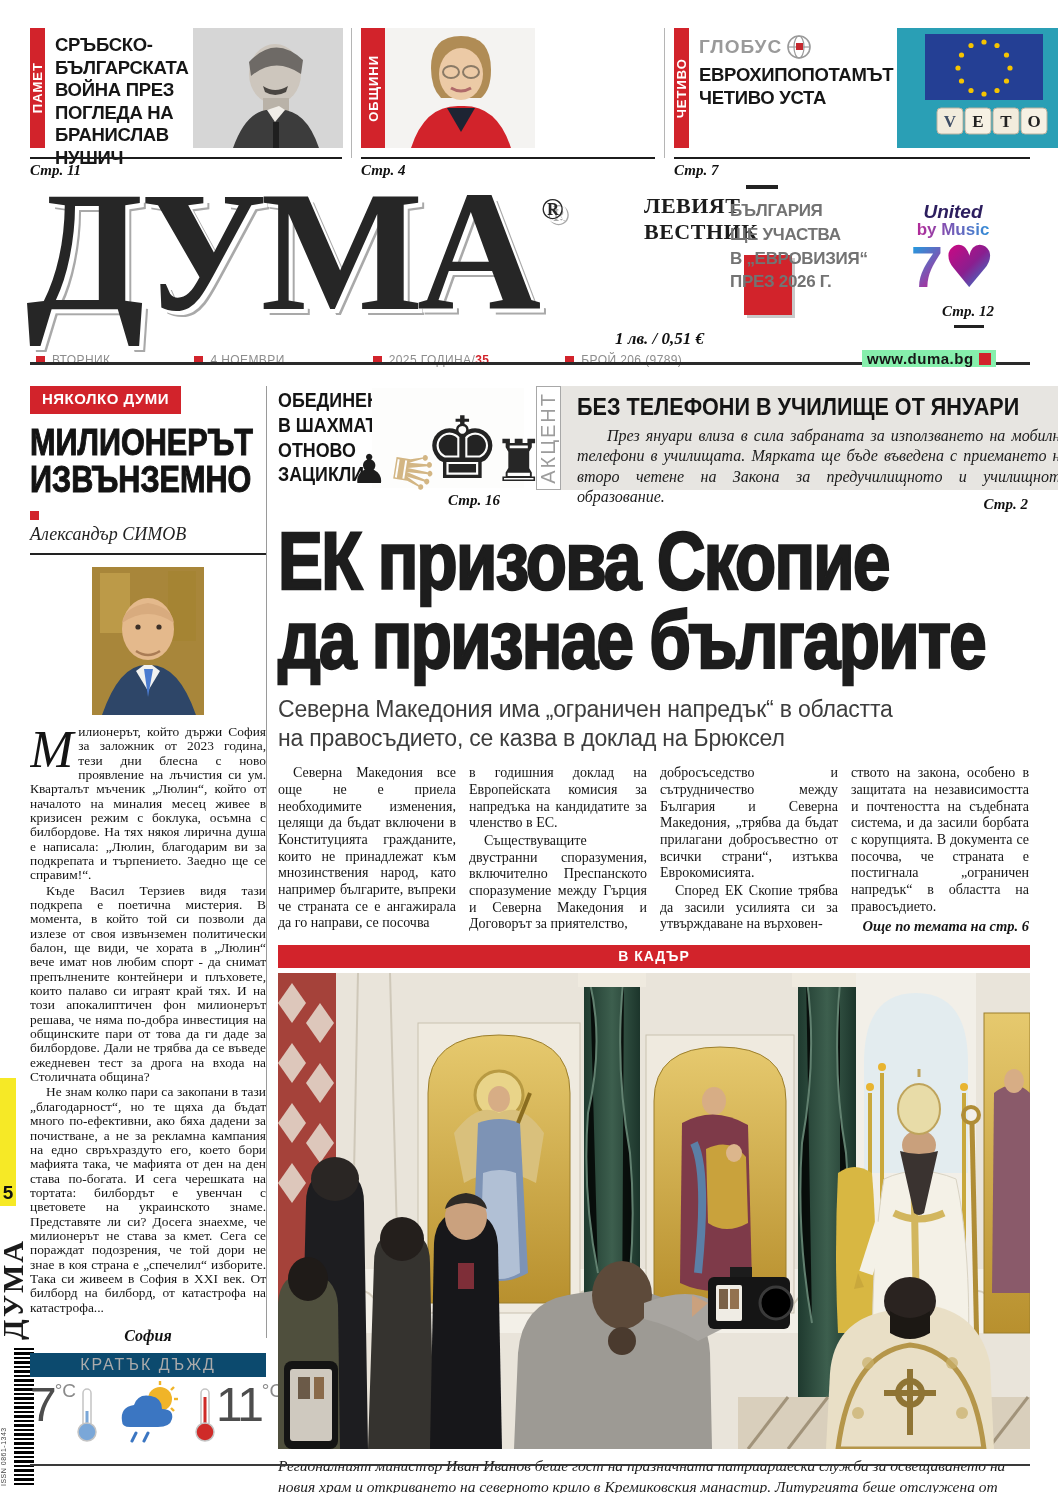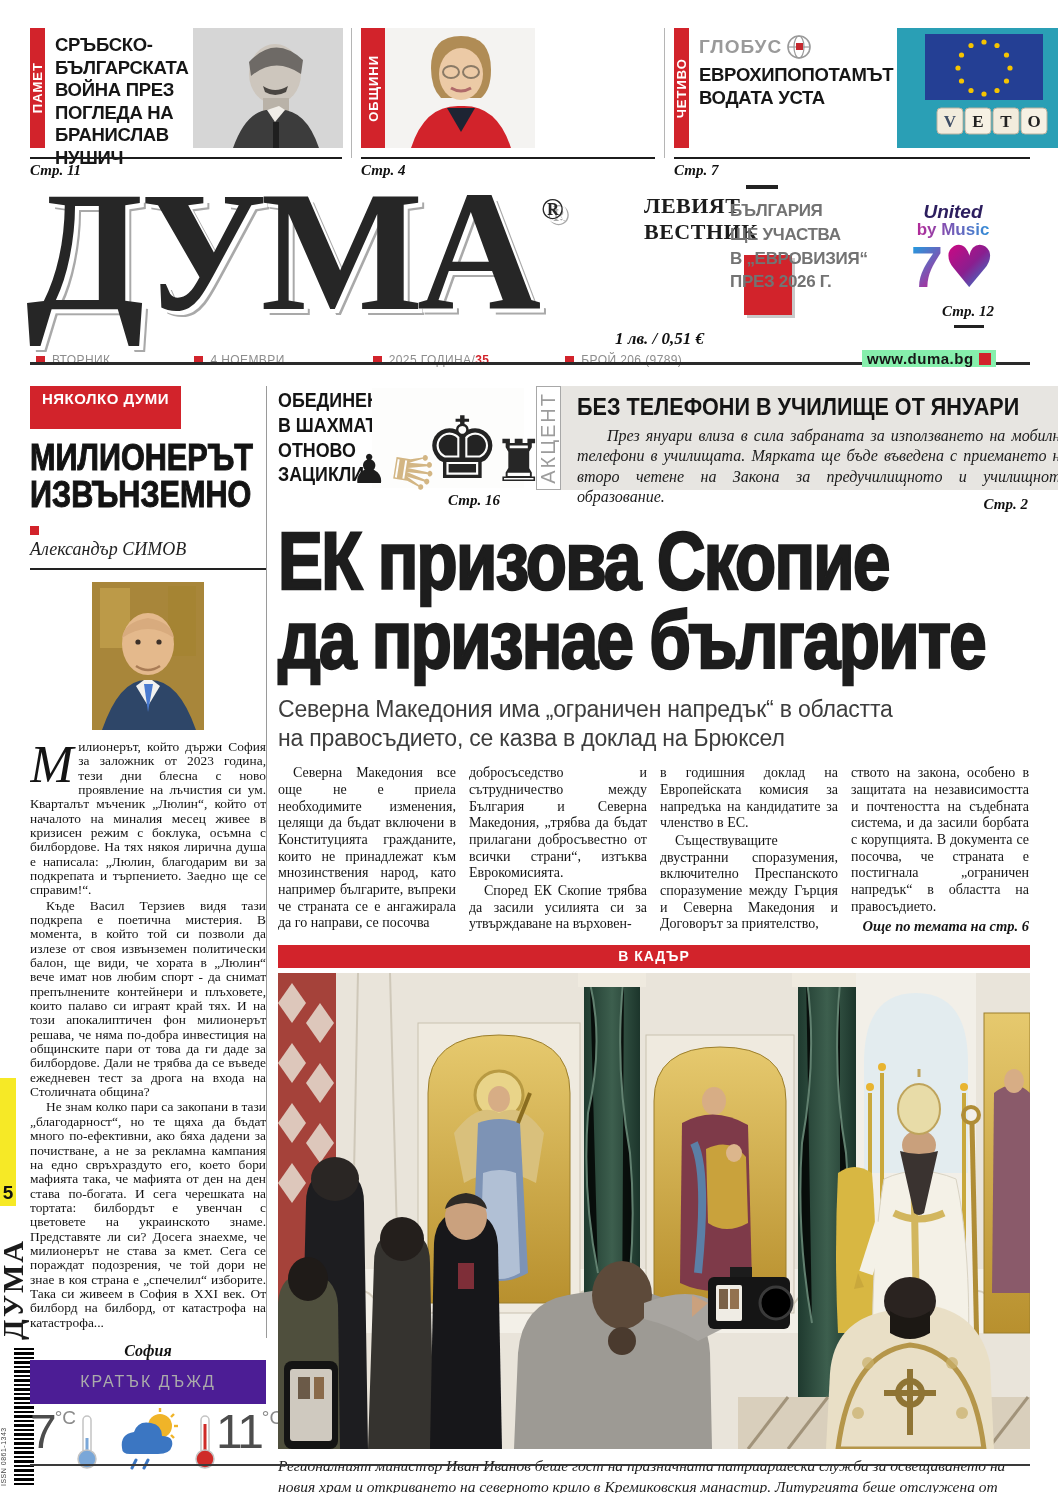--- a/index.html
+++ b/index.html
@@ -57,36 +57,36 @@
   .dl-d1 { margin-right:64px; } .dl-d2 { margin-right:68px; } .dl-d3 { margin-right:56px; }
   .price { position:absolute; left:585px; top:146px; font:bold italic 17px "Liberation Serif", serif; color:#111; }
   .main-rule { position:absolute; left:30px; top:362px; width:1000px; height:3px; background:#2a2a2a; }
   .website { position:absolute; left:862px; top:350px; background:#86efac; padding:0 5px;
     font:bold 15px "Liberation Sans", sans-serif; letter-spacing:0.5px; color:#161616; display:flex; align-items:center; gap:5px; }
   .website i { display:inline-block; width:12px; height:12px; background:#d2232b; }
 
   
   .col-divider { position:absolute; left:266px; top:386px; width:1px; height:952px; background:#9a9a9a; }
   .opinion { position:absolute; left:30px; top:386px; width:236px; }
-  .badge { display:inline-block; background:#d2232b; color:#fff; padding:4px 12px 22px;
+  .badge { display:inline-block; background:#d2232b; color:#fff; padding:4px 12px 7px;
     font:bold 15px "Liberation Sans", sans-serif; letter-spacing:0.5px; }
   .op-title { margin-top:10px; }
   .op-title div { font:800 36px/1.04 "Liberation Sans", sans-serif; white-space:nowrap;
     transform:scaleX(0.85); transform-origin:left; color:#131313; -webkit-text-stroke:1px #131313; }
   .op-bullet { width:9px; height:9px; background:#d2232b; margin:12px 0 4px; }
   .op-author { font:italic 18px "Liberation Serif", serif; color:#222; }
   .op-hr { height:2px; background:#222; margin-top:8px; }
   .op-photo { width:112px; height:148px; margin:12px auto 10px; display:block; }
   .op-body { font:13.4px/1.07 "Liberation Serif", serif; text-align:justify; color:#141414;
     max-height:650px; overflow:hidden; }
   .op-body p + p { text-indent:16px; margin-top:1px; }
   .dropcap { float:left; font:52px/0.82 "Liberation Serif", serif; padding:4px 5px 0 0; font-style:italic; }
   .w-city { text-align:center; font:bold italic 16px "Liberation Serif", serif; margin-top:12px; }
-  .w-bar { background:#4c1d95; color:#ababab; text-align:center; letter-spacing:2px;
-    font:16px "Liberation Sans", sans-serif; padding:13px 0; margin-top:0; }
+  .w-bar { background:#0c4a6e; color:#ababab; text-align:center; letter-spacing:2px;
+    font:16px "Liberation Sans", sans-serif; padding:3px 0; margin-top:8px; }
   .w-row { display:flex; align-items:flex-start; justify-content:space-between; margin-top:4px; height:84px; }
   .temp { font:48px/1 "Liberation Sans", sans-serif; color:#4d4d4d; letter-spacing:-2px; }
   .temp sup { font-size:19px; color:#8a8a8a; letter-spacing:0; vertical-align:24px; }
   .w-icons { display:flex; align-items:flex-end; gap:10px; }
 
   
   .edge-yellow { position:absolute; left:0; top:1078px; width:16px; height:128px; background:#f6e926; }
   .edge-num { position:absolute; left:0; top:1182px; width:16px; text-align:center;
     font:bold 19px "Liberation Sans", sans-serif; color:#111; }
   .edge-logo { position:absolute; left:-4px; top:1222px; height:118px; writing-mode:vertical-rl;
@@ -206,21 +206,21 @@
         <div class="ttext">
           <div class="globus">
             <span class="globus-text">ГЛОБУС</span>
             <svg width="26" height="26" viewBox="0 0 26 26">
               <circle cx="13" cy="13" r="11" fill="none" stroke="#9a9a9a" stroke-width="1.6"></circle>
               <ellipse cx="13" cy="13" rx="5" ry="11" fill="none" stroke="#9a9a9a" stroke-width="1.2"></ellipse>
               <line x1="2" y1="13" x2="24" y2="13" stroke="#9a9a9a" stroke-width="1.2"></line>
               <rect x="10" y="9" width="7" height="7" fill="#c5292f"></rect>
             </svg>
           </div>
-          <div class="ttitle">ЕВРОХИПОПОТАМЪТ ВОДАТА УСТА</div>
+          <div class="ttitle">ЕВРОХИПОПОТАМЪТ ЧЕТИВО УСТА</div>
         </div>
         <div class="tphoto">
           <svg width="168" height="120" viewBox="0 0 168 120">
             <rect width="168" height="120" fill="#2a9fb5"></rect>
             <rect x="28" y="6" width="118" height="66" fill="#243f94"></rect>
             <g fill="#f5c400">
               <circle cx="87" cy="14" r="2.6"></circle>
                 <circle cx="100" cy="17.5" r="2.6"></circle>
                 <circle cx="109.5" cy="27" r="2.6"></circle>
               <circle cx="113" cy="40" r="2.6"></circle>
@@ -412,26 +412,26 @@
     <div class="lead-sub">
       <div>Северна Македония има „ограничен напредък“ в областта</div>
       <div>на правосъдието, се казва в доклад на Брюксел</div>
     </div>
 
     <div class="lead-cols">
       <div class="lcol">
         <p class="ind">Северна Македония все още не е приела необходимите изменения, целящи да бъдат включени в Конституцията гражданите, които не принадлежат към мнозинствения народ, като например българите, въпреки че страната се е ангажирала да го направи, се посочва</p>
       </div>
       <div class="lcol">
+        <p>в годишния доклад на Европейската комисия за напредъка на кандидатите за членство в ЕС.</p>
+        <p>Съществуващите двустранни споразумения, включително Преспанското споразумение между Гърция и Северна Македония и Договорът за приятелство,</p>
+      </div>
+      <div class="lcol">
         <p>добросъседство и сътрудничество между България и Северна Македония, „трябва да бъдат прилагани добросъвестно от всички страни“, изтъква Еврокомисията.</p>
         <p>Според ЕК Скопие трябва да засили усилията си за утвърждаване на върховен-</p>
-      </div>
-      <div class="lcol">
-        <p>в годишния доклад на Европейската комисия за напредъка на кандидатите за членство в ЕС.</p>
-        <p>Съществуващите двустранни споразумения, включително Преспанското споразумение между Гърция и Северна Македония и Договорът за приятелство,</p>
       </div>
       <div class="lcol">
         <p>ството на закона, особено в защитата на независимостта и почтеността на съдебната система, и да засили борбата с корупцията. В документа се посочва, че страната е постигнала „ограничен напредък“ в областта на правосъдието.</p>
         <div class="more">Още по темата на стр. 6</div>
       </div>
     </div>
 
     <div class="photo-bar">В КАДЪР</div>
 
     <div class="photo">

